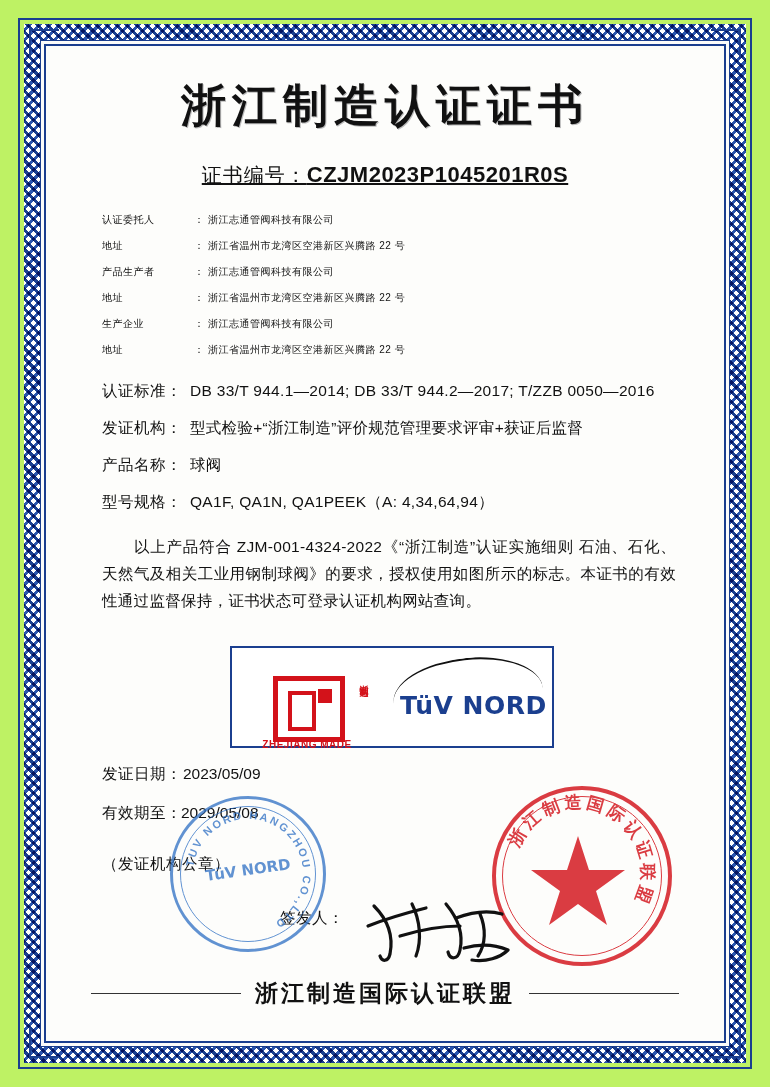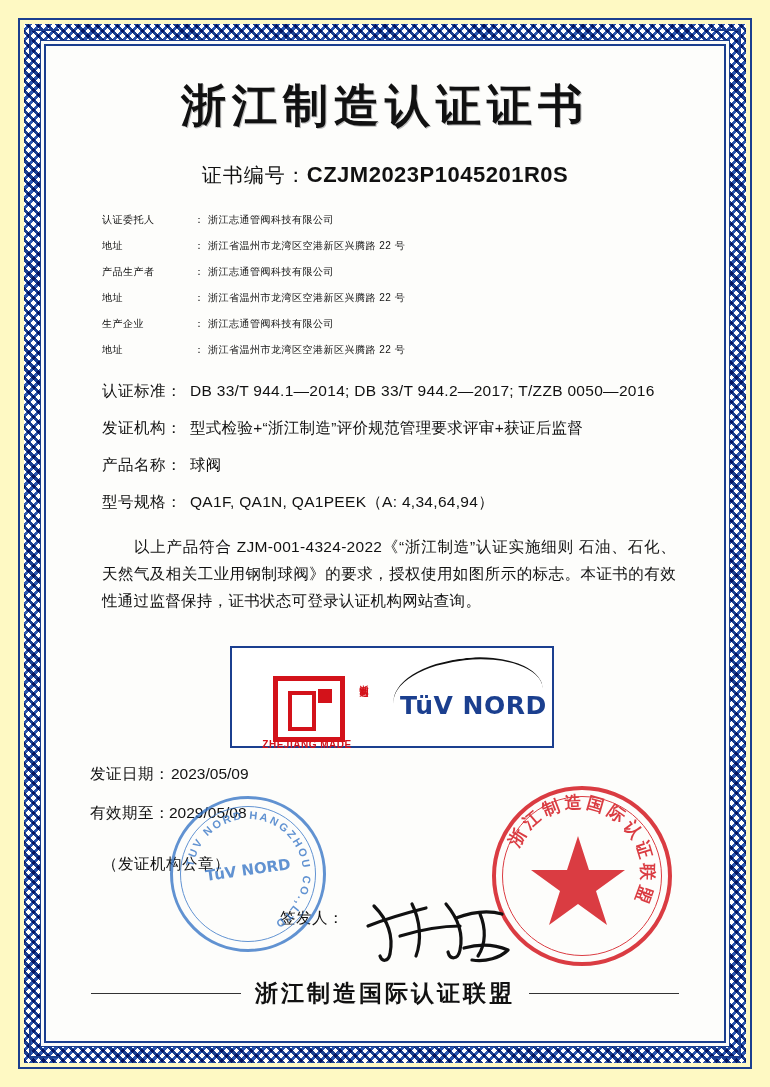--- a/index.html
+++ b/index.html
@@ -7,21 +7,21 @@
     padding: 0;
     background: #ffffff;
   }
   body {
     font-family: "Liberation Sans", sans-serif;
   }
   #page {
     position: relative;
     width: 770px;
     height: 1087px;
-    background: #fef9c3;
+    background: #bef264;
     overflow: hidden;
   }
 
   
   .border-outer {
     position: absolute;
     left: 18px; top: 18px;
     width: 734px; height: 1051px;
     border: 2px solid #1b3f8f;
     box-sizing: border-box;
@@ -80,20 +80,21 @@
     color: #111;
     margin-top: 18px;
     text-shadow: 1px 1px 0 #bbb;
   }
   .cert-no {
     text-align: center;
     font-size: 20px;
     margin-top: 26px;
     color: #111;
     letter-spacing: 1px;
+    text-decoration: underline;
   }
   .cert-no .num {
     font-weight: bold;
     font-size: 22px;
     letter-spacing: 0.5px;
   }
 
   .fields {
     margin-top: 26px;
     padding-left: 42px;
@@ -226,21 +227,21 @@
     width: 150px;
     height: 50px;
     border-top: 2px solid #111;
     border-radius: 120px 120px 0 0 / 60px 60px 0 0;
     transform: rotate(-6deg);
   }
 
   
   .dates {
     position: absolute;
-    left: 30px;
+    left: 42px;
     top: 706px;
     font-size: 15.5px;
     color: #111;
   }
   .dates .frow { margin-bottom: 18px; }
   .dlabel { flex: 0 0 auto; letter-spacing: 0.5px; }
   .dvalue { margin-left: 1px; }
 
   .issuer-note {
     position: absolute;

